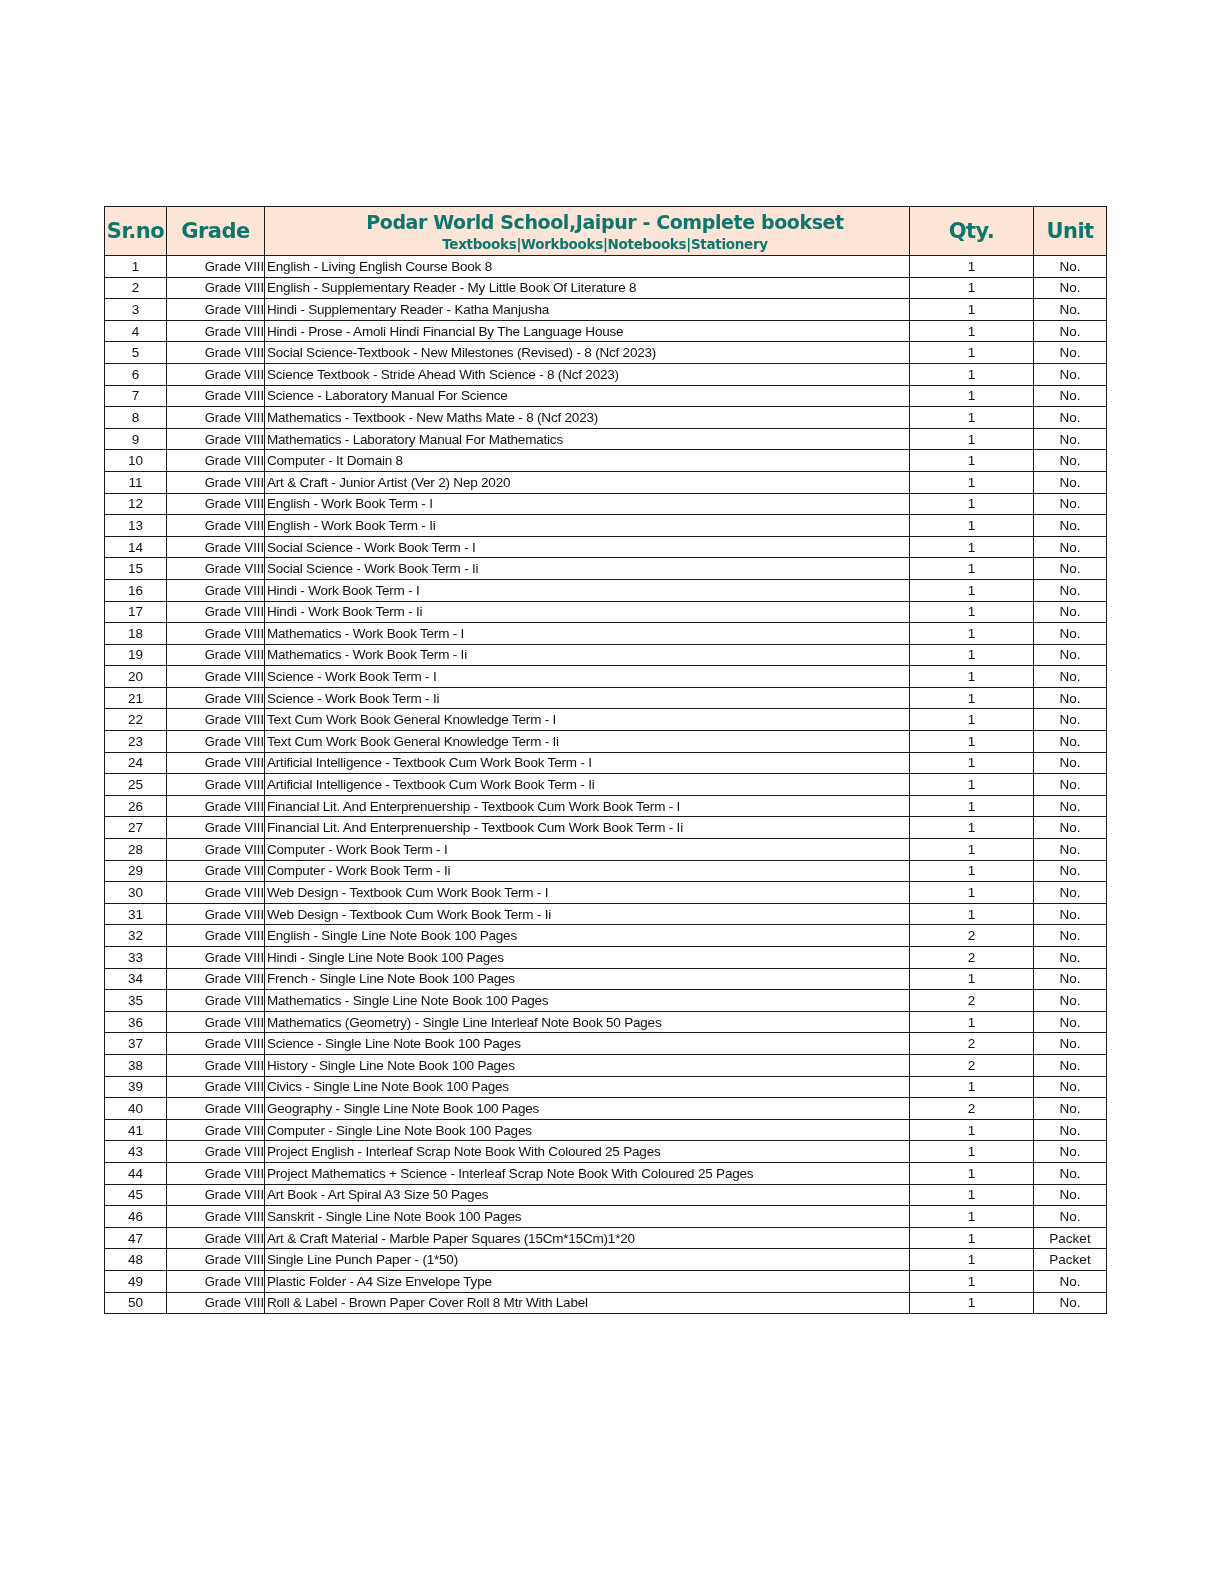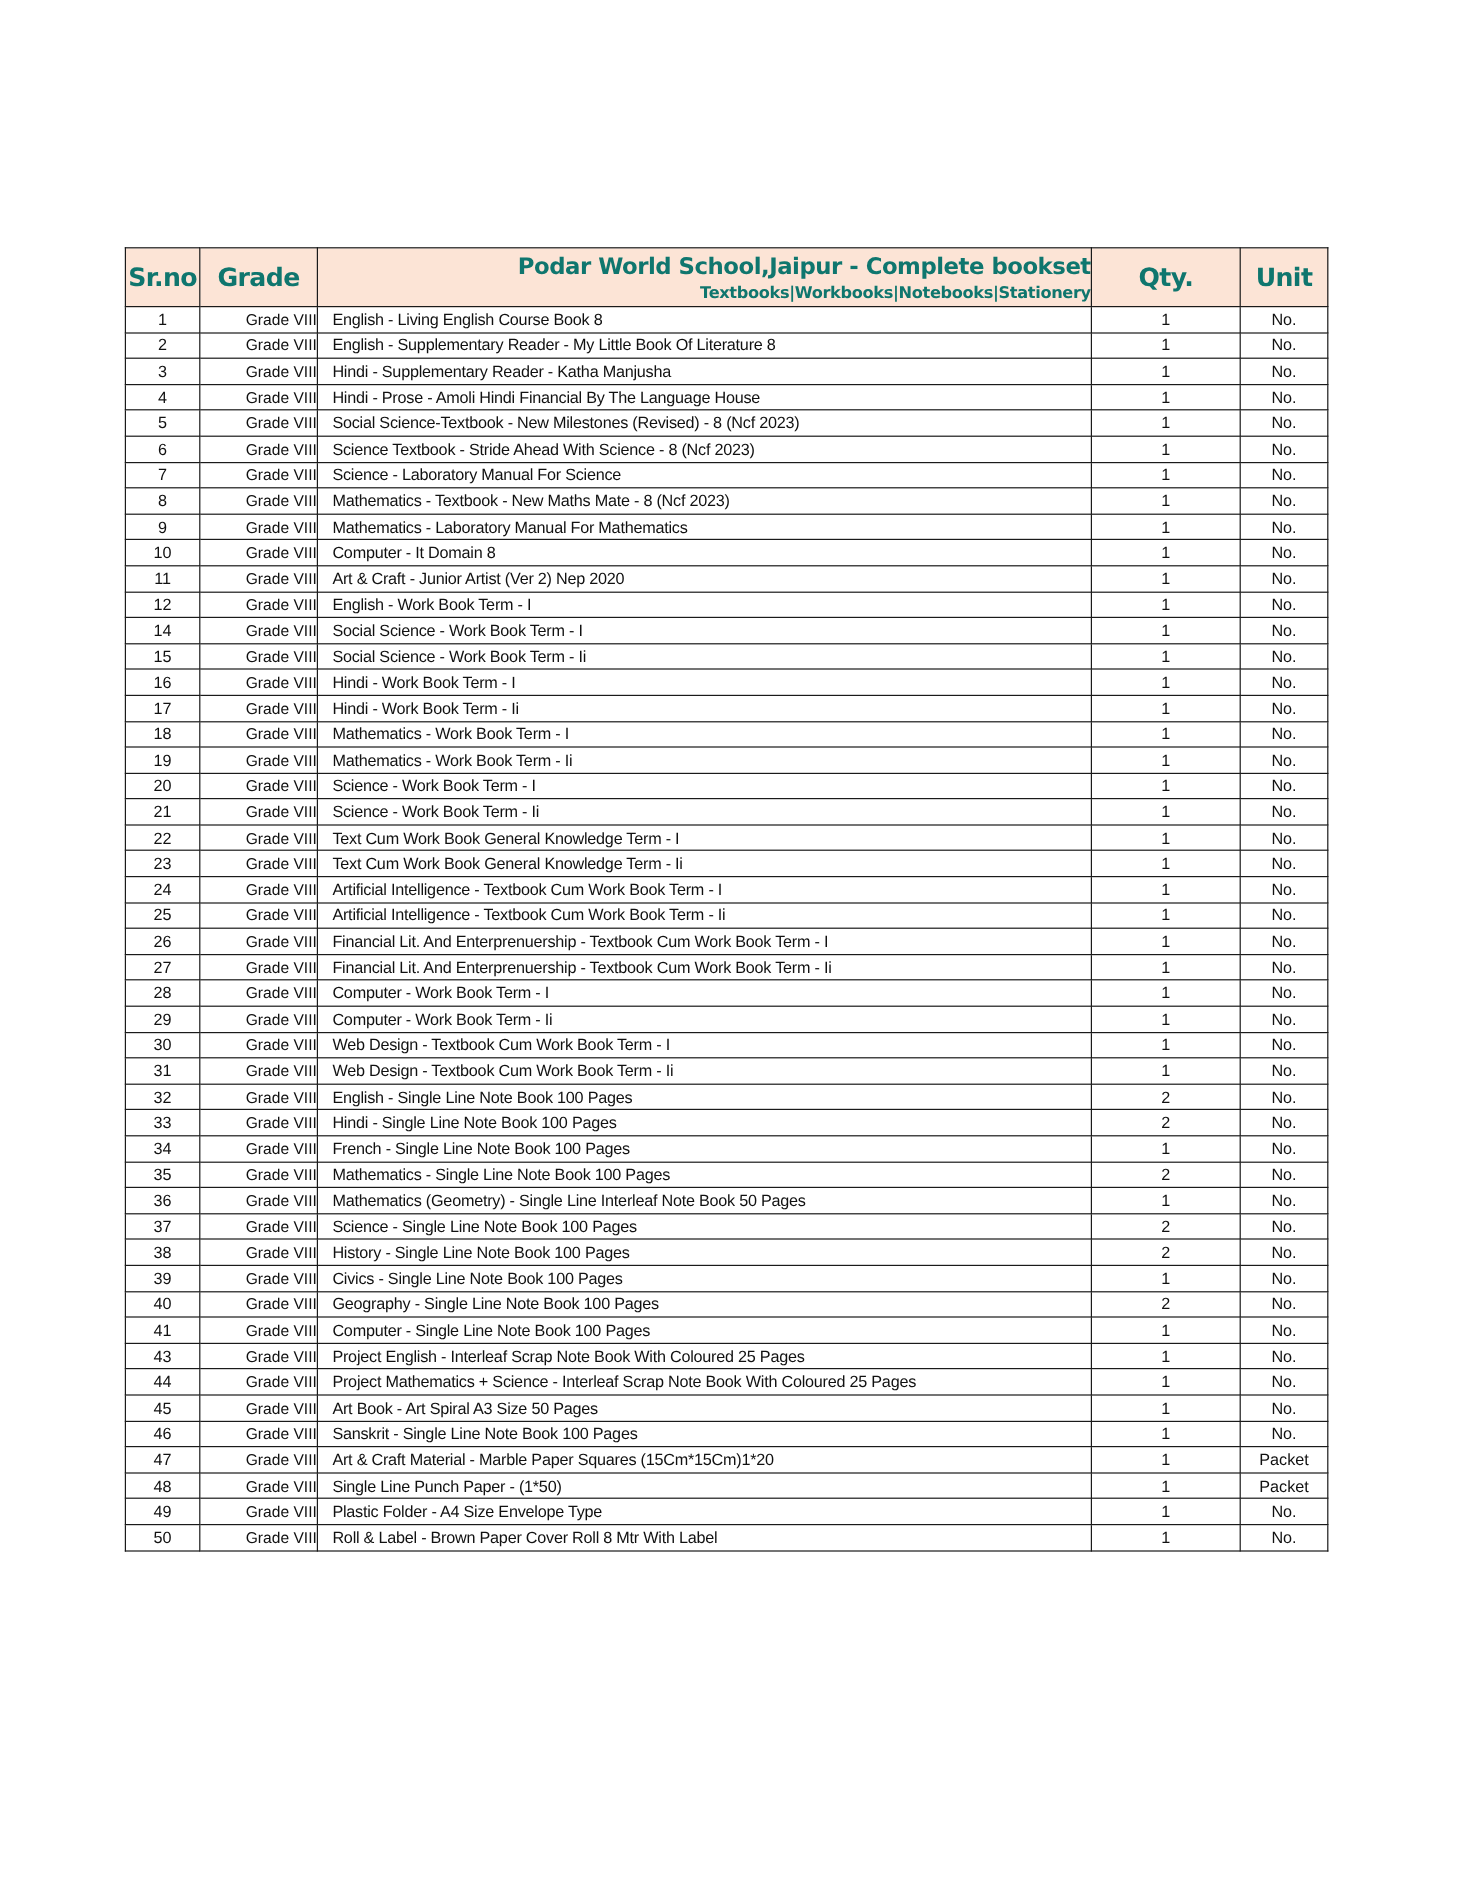--- a/index.html
+++ b/index.html
@@ -7,26 +7,26 @@
   .sheet { position:absolute; left:104px; top:206px; width:1002px; }
   table { border-collapse:collapse; width:1002px; table-layout:fixed; }
   col.c-sr { width:62px; }
   col.c-grade { width:98px; }
   col.c-item { width:645px; }
   col.c-qty { width:124px; }
   col.c-unit { width:73px; }
   th, td { border:1.5px solid #1a1a1a; padding:0; }
   thead th { background:#fce4d6; height:48px; font-weight:bold; color:#0f766e; }
   th.h-small { font-size:21px; font-family:"DejaVu Sans", sans-serif; font-weight:bold; letter-spacing:-0.5px; }
-  th.h-title { text-align:right; line-height:1;padding-left:36px; }
+  th.h-title { text-align:center; line-height:1;padding-left:36px; }
   th.h-title .t1 { display:block; font-family:"DejaVu Sans", sans-serif; font-size:19px; font-weight:bold; letter-spacing:-0.4px; margin-top:3px; }
   th.h-title .t2 { display:block; font-family:"DejaVu Sans", sans-serif; font-size:13.5px; font-weight:bold; letter-spacing:-0.3px; margin-top:6px; }
   tbody td { height:20.6px; font-size:13.5px; white-space:nowrap; overflow:hidden; }
   td.center { text-align:center; }
-  td.item { text-align:left; padding-left:12px; font-family:"Liberation Sans Narrow","Liberation Sans", sans-serif; letter-spacing:-0.2px; }
+  td.item { text-align:left; padding-left:2px; font-family:"Liberation Sans Narrow","Liberation Sans", sans-serif; letter-spacing:-0.2px; }
   td.grade { font-size:13px;text-align:right; }
 </style>
 </head>
 <body>
 
 <div class="sheet">
   <table>
     <colgroup>
       <col class="c-sr">
         <col class="c-grade">
@@ -125,20 +125,27 @@
           <td class="center">No.</td>
         </tr>
         <tr>
           <td class="center">12</td>
           <td class="center grade">Grade VIII</td>
           <td class="item">English - Work Book Term - I</td>
           <td class="center">1</td>
           <td class="center">No.</td>
         </tr>
         <tr>
+          <td class="center">13</td>
+          <td class="center grade">Grade VIII</td>
+          <td class="item">English - Work Book Term - Ii</td>
+          <td class="center">1</td>
+          <td class="center">No.</td>
+        </tr>
+        <tr>
           <td class="center">14</td>
           <td class="center grade">Grade VIII</td>
           <td class="item">Social Science - Work Book Term - I</td>
           <td class="center">1</td>
           <td class="center">No.</td>
         </tr>
         <tr>
           <td class="center">15</td>
           <td class="center grade">Grade VIII</td>
           <td class="item">Social Science - Work Book Term - Ii</td>

